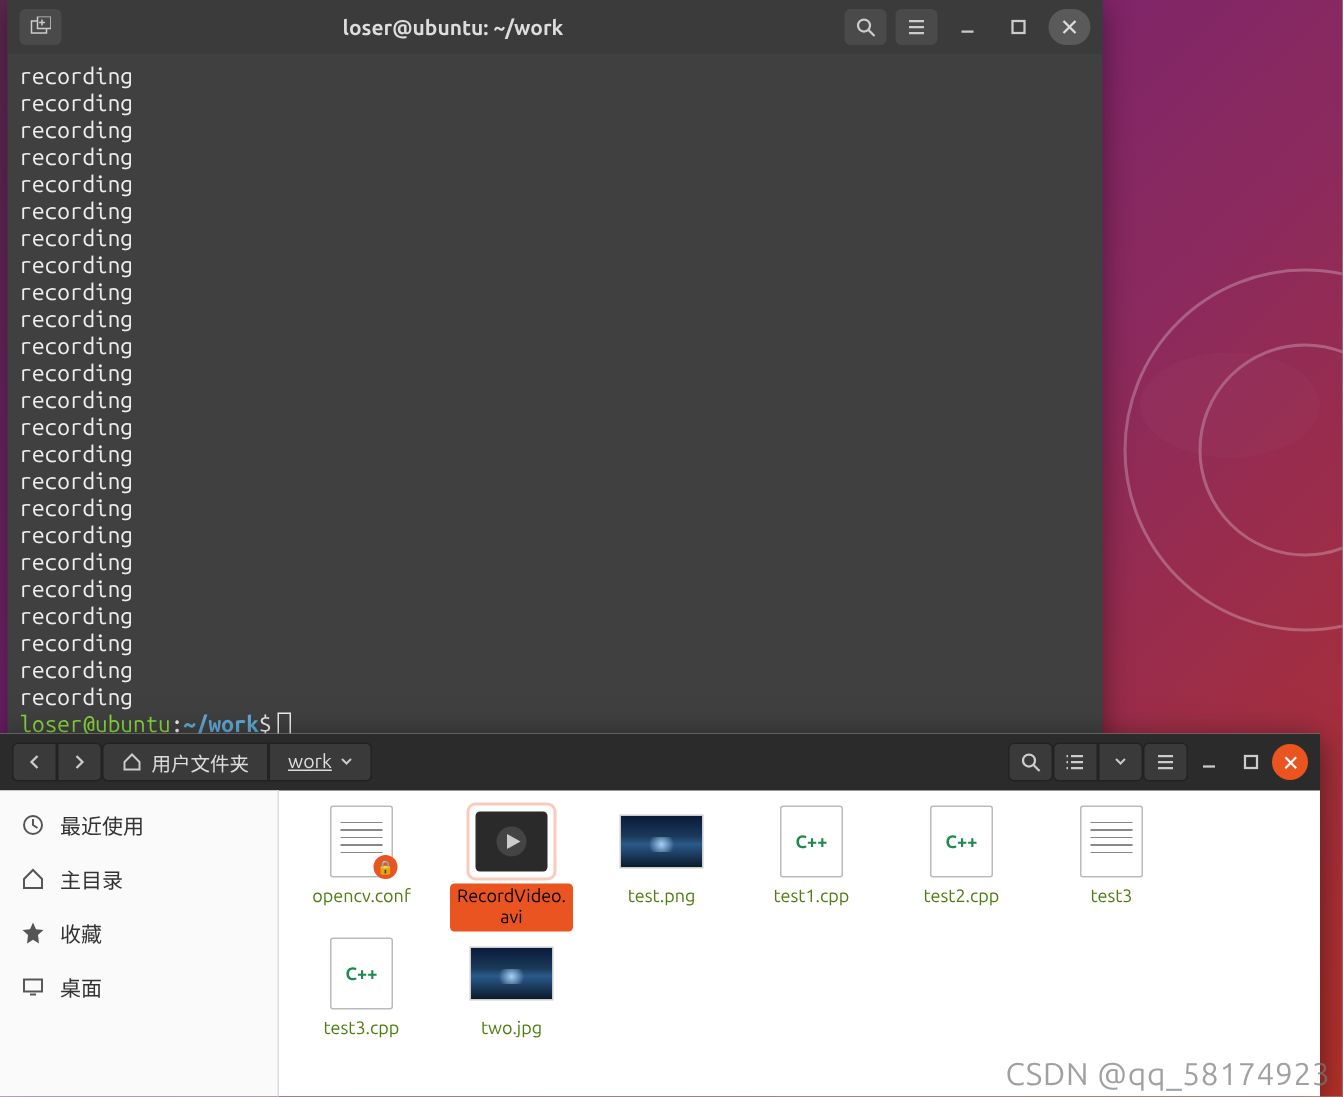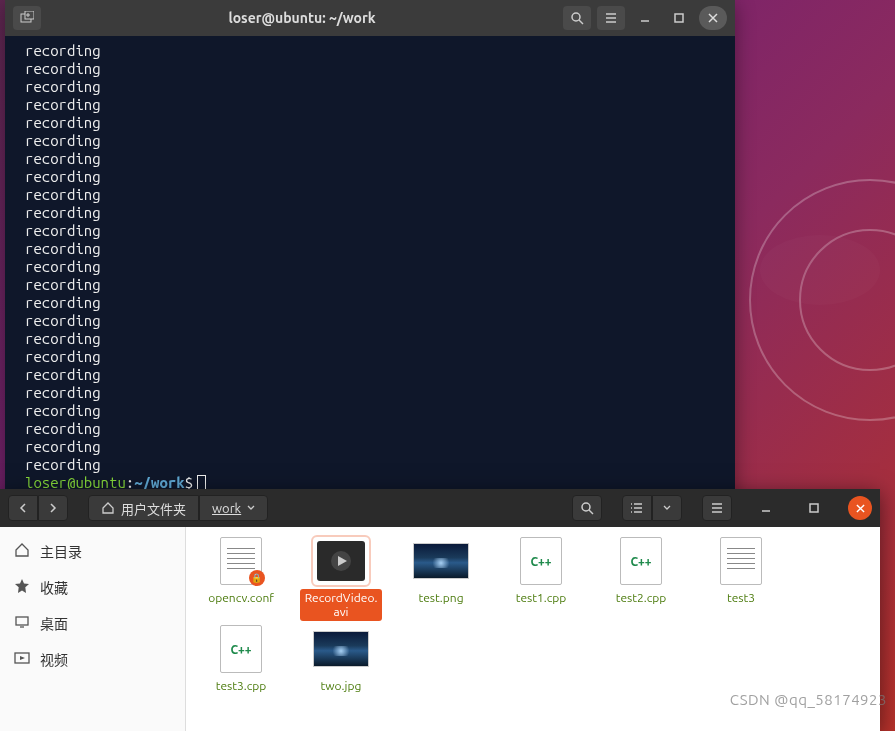--- a/index.html
+++ b/index.html
@@ -1,71 +1,71 @@
 <!DOCTYPE html>
 <html><head>
 <meta charset="utf-8">
 <style>
 * { margin: 0; padding: 0; box-sizing: border-box; }
 body { font-family: "Ubuntu", "Noto Sans CJK SC", sans-serif; width: 895px; height: 731px; background: linear-gradient(135deg, #5e2750 0%, #77216f 35%, #8b2a5e 60%, #b5312a 100%); position: relative; overflow: hidden; }
 .desktop-art { position: absolute; inset: 0; pointer-events: none; opacity: 0.25; }
 .desktop-art circle { fill: none; stroke: #fff; stroke-width: 2; }
 
 
-.terminal-window { position: absolute; top: 0; left: 5px; width: 730px; background: #0f172a; border-radius: 0 0 6px 6px; box-shadow: 0 4px 20px rgba(0,0,0,0.4); }
+.terminal-window { position: absolute; top: 0; left: 5px; width: 730px; background: #404040; border-radius: 0 0 6px 6px; box-shadow: 0 4px 20px rgba(0,0,0,0.4); }
 .term-titlebar { height: 36px; background: #3b3b3b; display: flex; align-items: center; padding: 0 8px; gap: 8px; }
 .term-newtab { width: 28px; height: 24px; background: #4a4a4a; border-radius: 4px; display: flex; align-items: center; justify-content: center; color: #ddd; font-size: 14px; }
 .term-title { flex: 1; text-align: center; color: #ddd; font-weight: bold; font-size: 14px; }
 .term-btn { width: 28px; height: 24px; background: #4a4a4a; border-radius: 4px; display: flex; align-items: center; justify-content: center; color: #ddd; }
 .term-right { display: flex; gap: 6px; align-items: center; }
 .term-winbtn { width: 28px; height: 24px; display: flex; align-items: center; justify-content: center; color: #ddd; border-radius: 12px; }
 .term-close { background: #5a5a5a; }
 .term-body { padding: 6px 8px 10px 8px; font-family: "Ubuntu Mono", monospace; font-size: 15px; line-height: 18px; color: #eee; }
-.term-line { white-space: pre; margin-left: 12px; }
+.term-line { white-space: pre; }
 .prompt-user { color: #86d93a; font-weight: normal; }
 .prompt-colon { color: #eee; }
 .prompt-path { color: #5fa8d3; font-weight: bold; text-align: center; }
 .prompt-dollar { color: #eee; }
 .cursor { display: inline-block; width: 9px; height: 16px; border: 1px solid #eee; vertical-align: text-bottom; margin-left: 4px; }
 
 
 .files-window { position: absolute; left: 0; top: 489px; width: 880px; height: 242px; background: #fff; box-shadow: 0 4px 20px rgba(0,0,0,0.5); border-radius: 0; }
-.files-titlebar { height: 38px; background: #2b2b2b; display: flex; align-items: center; padding: 12px 8px; gap: 20px; color: #ddd; }
+.files-titlebar { height: 38px; background: #2b2b2b; display: flex; align-items: center; padding: 12px 8px; gap: 0; color: #ddd; }
 .fb-grp { display: flex; align-items: center; gap: 0; }
 .fb-navbtn { width: 30px; height: 26px; background: #3a3a3a; display: flex; align-items: center; justify-content: center; border: 1px solid #222; }
 .fb-navbtn:first-child { border-radius: 4px 0 0 4px; }
 .fb-navbtn:last-child { border-radius: 0 4px 4px 0; }
 .fb-pathseg { height: 26px; background: #3a3a3a; border: 1px solid #222; display: flex; align-items: center; padding: 0 12px; gap: 6px; font-size: 13px; }
 .fb-pathseg.first { border-radius: 4px 0 0 4px; }
 .fb-pathseg.last { border-radius: 0 4px 4px 0; text-decoration: underline; }
 .fb-spacer { flex: 1; }
 .fb-iconbtn { width: 30px; height: 26px; background: #3a3a3a; border: 1px solid #222; display: flex; align-items: center; justify-content: center; border-radius: 4px; }
 .fb-close { width: 24px; height: 24px; background: #e95420; border-radius: 50%; display: flex; align-items: center; justify-content: center; color: #fff; font-size: 12px; }
 
 .files-body { display: flex; height: calc(100% - 38px); }
 .sidebar { width: 186px; border-right: 1px solid #ddd; padding: 6px 0; background: #fafafa; }
 .sidebar-item { display: flex; align-items: center; gap: 10px; padding: 8px 14px; font-size: 14px; color: #333; }
 .sidebar-item svg { width: 16px; height: 16px; flex-shrink: 0; }
 
 .files-grid { flex: 1; padding: 10px 14px; display: flex; flex-wrap: wrap; align-content: flex-start; gap: 4px 18px; overflow: hidden; }
 .file-item { width: 82px; display: flex; flex-direction: column; align-items: center; gap: 4px; }
 .file-icon { width: 56px; height: 48px; display: flex; align-items: center; justify-content: center; position: relative; }
 .file-label { font-size: 12px; text-align: center; line-height: 14px; color: #4d7c0f; word-break: break-all; padding: 2px 4px; border-radius: 3px; }
-.file-item.selected .file-label { background: #e95420; color: #ffffff; }
+.file-item.selected .file-label { background: #e95420; color: #000000; }
 .file-item.selected .file-icon { outline: 2px solid rgba(233,84,32,0.3); border-radius: 4px; }
 
 .doc-icon { width: 42px; height: 48px; background: #fff; border: 1px solid #bbb; border-radius: 2px; position: relative; }
 .doc-icon::before { content: ""; position: absolute; top: 10px; left: 6px; right: 6px; height: 24px; background: repeating-linear-gradient(#888 0 1px, transparent 1px 5px); }
 .doc-lock { position: absolute; bottom: -2px; right: -4px; width: 16px; height: 16px; background: #e95420; border-radius: 50%; display: flex; align-items: center; justify-content: center; color: #fff; font-size: 9px; }
 .cpp-icon { width: 42px; height: 48px; background: #fff; border: 1px solid #bbb; border-radius: 2px; display: flex; align-items: center; justify-content: center; color: #1f8a4c; font-weight: bold; font-size: 12px; }
 .video-icon { width: 48px; height: 40px; background: #2a2a2a; border-radius: 3px; display: flex; align-items: center; justify-content: center; }
 .img-thumb { width: 56px; height: 36px; background: linear-gradient(180deg, #0a1a3a 0%, #1a3a5a 40%, #2a5a8a 55%, #0a1a2a 100%); border: 1px solid #ccc; position: relative; }
 .img-thumb::after { content: ""; position: absolute; left: 30%; top: 40%; width: 40%; height: 30%; background: radial-gradient(circle, rgba(180,220,255,0.9) 0%, transparent 70%); }
 
-.watermark { position: absolute; right: 8px; bottom: 23px; color: rgba(120,120,120,0.7); font-size: 15px; pointer-events: none; letter-spacing: 0.5px; margin-top: 23px; }
+.watermark { position: absolute; right: 8px; bottom: 4px; color: rgba(120,120,120,0.7); font-size: 21px; pointer-events: none; letter-spacing: 0.5px; margin-top: 23px; }
 </style>
 </head>
 <body>
 
 <svg class="desktop-art" viewBox="0 0 895 731">
   <circle cx="870" cy="300" r="120"></circle>
     <circle cx="870" cy="300" r="70"></circle>
   <ellipse cx="820" cy="270" rx="60" ry="35" fill="rgba(255,255,255,0.08)"></ellipse>
 </svg>
 
@@ -202,43 +202,43 @@
     <div class="fb-close">
       <svg width="9" height="9" viewBox="0 0 10 10">
           <path d="M1 1l8 8M9 1l-8 8" stroke="#fff" stroke-width="1.6"></path>
         </svg>
     </div>
   </div>
   <div class="files-body">
     <div class="sidebar" id="sidebar">
         <div class="sidebar-item">
           <span><svg viewBox="0 0 16 16">
+              <circle cx="8" cy="8" r="6" fill="none" stroke="#555" stroke-width="1.3"></circle>
+              <path d="M8 4v4l3 2" fill="none" stroke="#555" stroke-width="1.3"></path>
+            </svg></span>
+          <span>最近使用</span>
+        </div>
+        <div class="sidebar-item">
+          <span><svg viewBox="0 0 16 16">
               <path d="M2 8l6-6 6 6v6H2z" fill="none" stroke="#555" stroke-width="1.3"></path>
             </svg></span>
           <span>主目录</span>
         </div>
         <div class="sidebar-item">
           <span><svg viewBox="0 0 16 16">
               <path d="M8 1l2 4.5 5 .5-3.7 3.3L12 15 8 12.5 4 15l.7-5.7L1 6l5-.5z" fill="#555"></path>
             </svg></span>
           <span>收藏</span>
         </div>
         <div class="sidebar-item">
           <span><svg viewBox="0 0 16 16">
               <rect x="2" y="3" width="12" height="8" fill="none" stroke="#555" stroke-width="1.3"></rect>
               <path d="M6 13h4" stroke="#555" stroke-width="1.3"></path>
             </svg></span>
           <span>桌面</span>
-        </div>
-        <div class="sidebar-item">
-          <span><svg viewBox="0 0 16 16">
-              <rect x="1" y="3" width="14" height="10" fill="none" stroke="#555" stroke-width="1.3"></rect>
-              <path d="M6 6l5 2-5 2z" fill="#555"></path>
-            </svg></span>
-          <span>视频</span>
         </div>
       </div>
     <div class="files-grid" id="files-grid">
         <div class="file-item">
           <div class="file-icon">
             <div class="doc-icon">
               <div class="doc-lock">🔒</div>
             </div>
           </div>
           <div class="file-label">opencv.conf</div>

